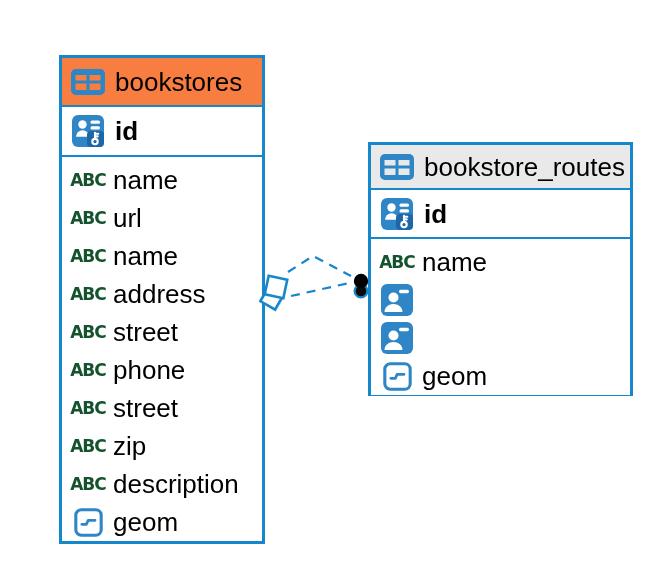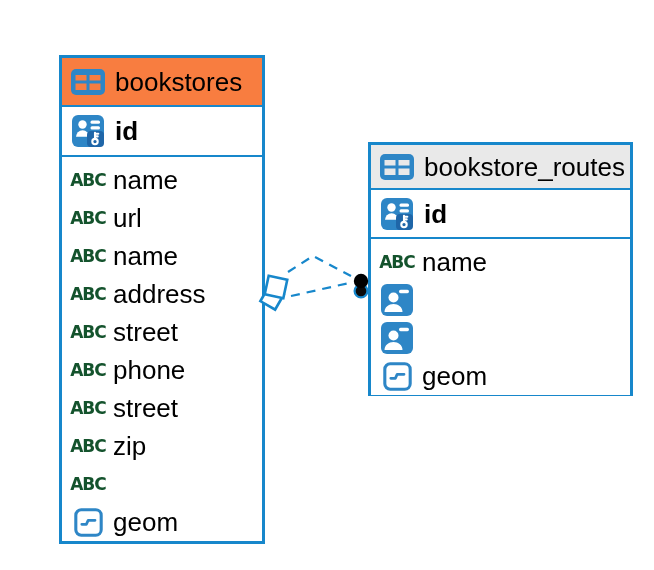--- a/index.html
+++ b/index.html
@@ -125,20 +125,21 @@
       <div class="col-row">
         <span class="icon-box abc-glyph">ABC</span>
         <span class="col-label">street</span>
       </div>
       <div class="col-row">
         <span class="icon-box abc-glyph">ABC</span>
         <span class="col-label">zip</span>
       </div>
       <div class="col-row">
         <span class="icon-box abc-glyph">ABC</span>
+        <span class="col-label">description</span>
       </div>
       <div class="col-row">
         <span class="icon-box">
           <svg width="29" height="29">
               <use href="#i-geom"></use>
             </svg>
         </span>
         <span class="col-label">geom</span>
       </div>
     </div>

